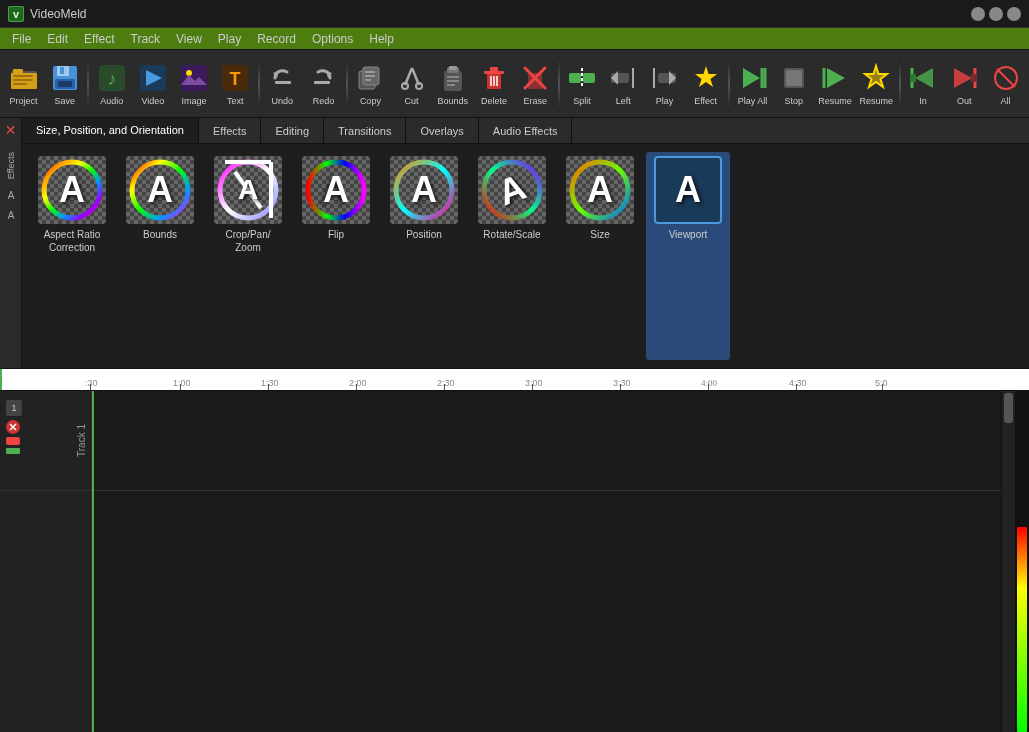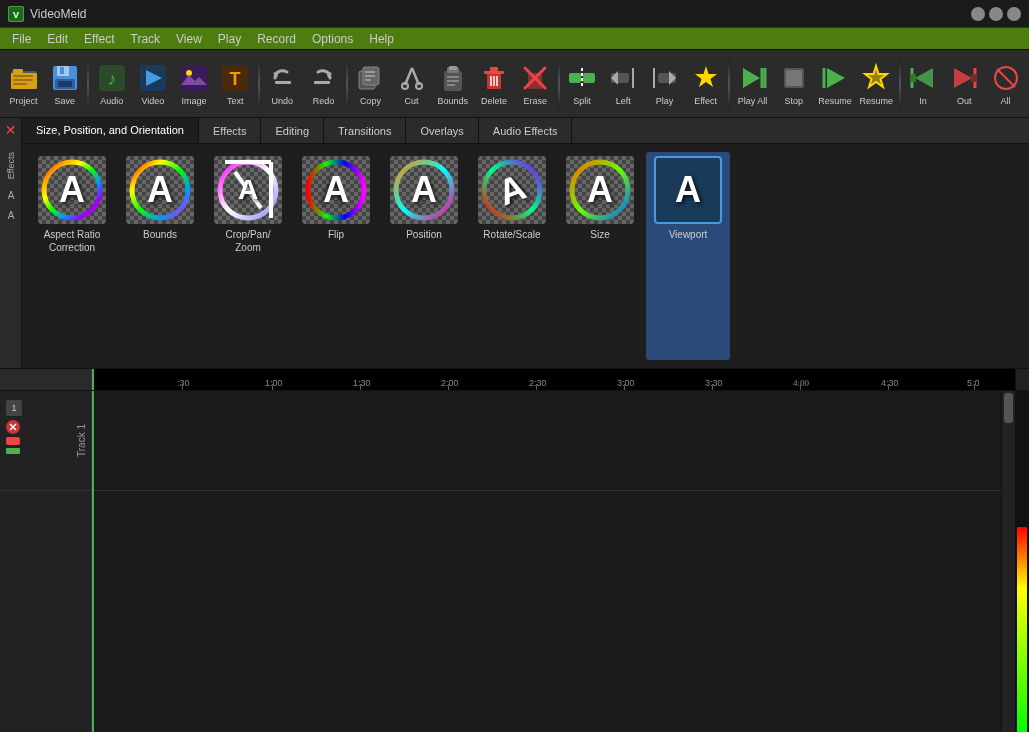--- a/index.html
+++ b/index.html
@@ -796,21 +796,21 @@
           </div>
           <span class="effect-label">Viewport</span>
         </div>
 
       </div>
     </div>
   </div>
 
   <div id="timeline-area" style="flex:1;display:flex;flex-direction:column;">
 
-    <div style="display:flex;height:22px;background:#000000;border-bottom:1px solid #111;">
+    <div style="display:flex;height:22px;background:#ffffff;border-bottom:1px solid #111;flex-direction:column;">
 
       <div style="width:92px;background:#2a2a2a;border-right:1px solid #333;flex-shrink:0;"></div>
 
       <div style="flex:1;position:relative;overflow:hidden;">
 
         <div style="position:absolute;left:0;top:0;bottom:0;width:2px;background:#4caf50;z-index:5;"></div>
         <div class="ruler-mark" style="left:85px;">:30</div>
         <div class="ruler-line" style="left:90px;"></div>
         <div class="ruler-mark" style="left:173px;">1:00</div>
         <div class="ruler-line" style="left:180px;"></div>

